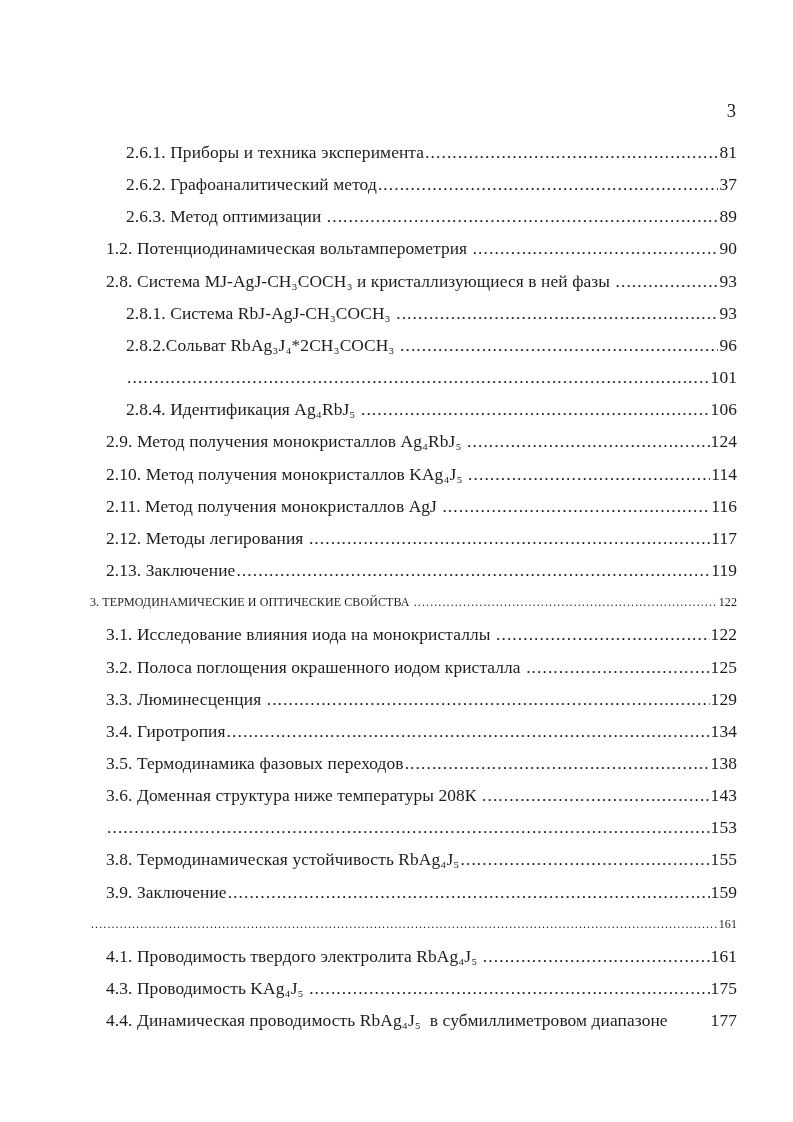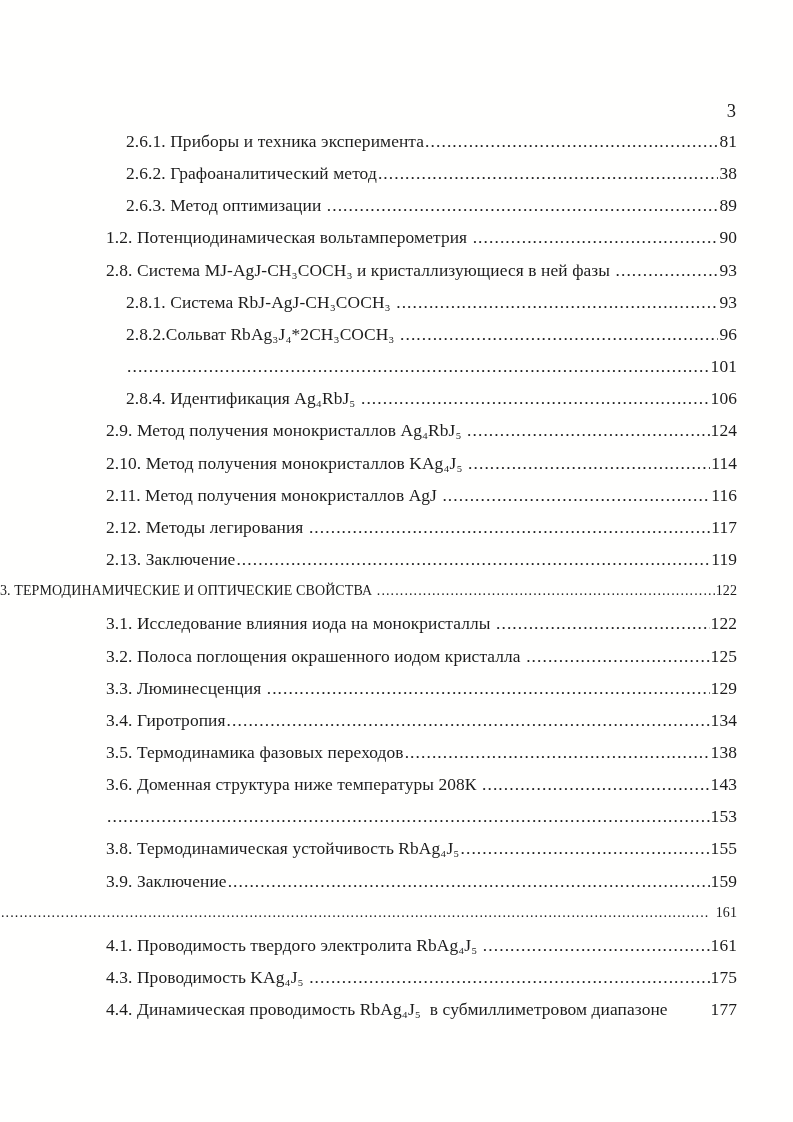--- a/index.html
+++ b/index.html
@@ -22,32 +22,32 @@
   }
   .page-number {
     position: absolute;
     top: 99px;
     right: 57px;
     font-size: 18.5px;
     line-height: 24px;
   }
   .toc {
     position: absolute;
-    top: 125px;
+    top: 136px;
     left: 0;
     width: 737px;
   }
   .toc-row {
     display: flex;
     align-items: baseline;
     line-height: 32.15px;
     font-size: 17.4px;
     letter-spacing: 0.1px;
   }
-  .toc-row.lvl0 { font-size: 14px; }
+  .toc-row.lvl0 { padding-left: 90px; font-size: 12px; }
   .toc-row.lvl1 { padding-left: 106px; }
   .toc-row.lvl2 { padding-left: 126px; }
   .toc-label {
     white-space: pre;
     flex: 0 0 auto;
   }
   .toc-leader {
     flex: 1 1 auto;
     min-width: 0;
     overflow: hidden;
@@ -75,21 +75,21 @@
   <div class="toc" id="toc">
   <div class="toc-row lvl2">
     <span class="toc-label">2.6.1. Приборы и техника эксперимента</span>
     <span class="toc-leader" aria-hidden="true"></span>
     <span class="toc-page">81</span>
   </div>
 
   <div class="toc-row lvl2">
     <span class="toc-label">2.6.2. Графоаналитический метод</span>
     <span class="toc-leader" aria-hidden="true"></span>
-    <span class="toc-page">38</span>
+    <span class="toc-page">37</span>
   </div>
 
   <div class="toc-row lvl2">
     <span class="toc-label">2.6.3. Метод оптимизации </span>
     <span class="toc-leader" aria-hidden="true"></span>
     <span class="toc-page">89</span>
   </div>
 
   <div class="toc-row lvl1">
     <span class="toc-label">1.2. Потенциодинамическая вольтамперометрия </span>

